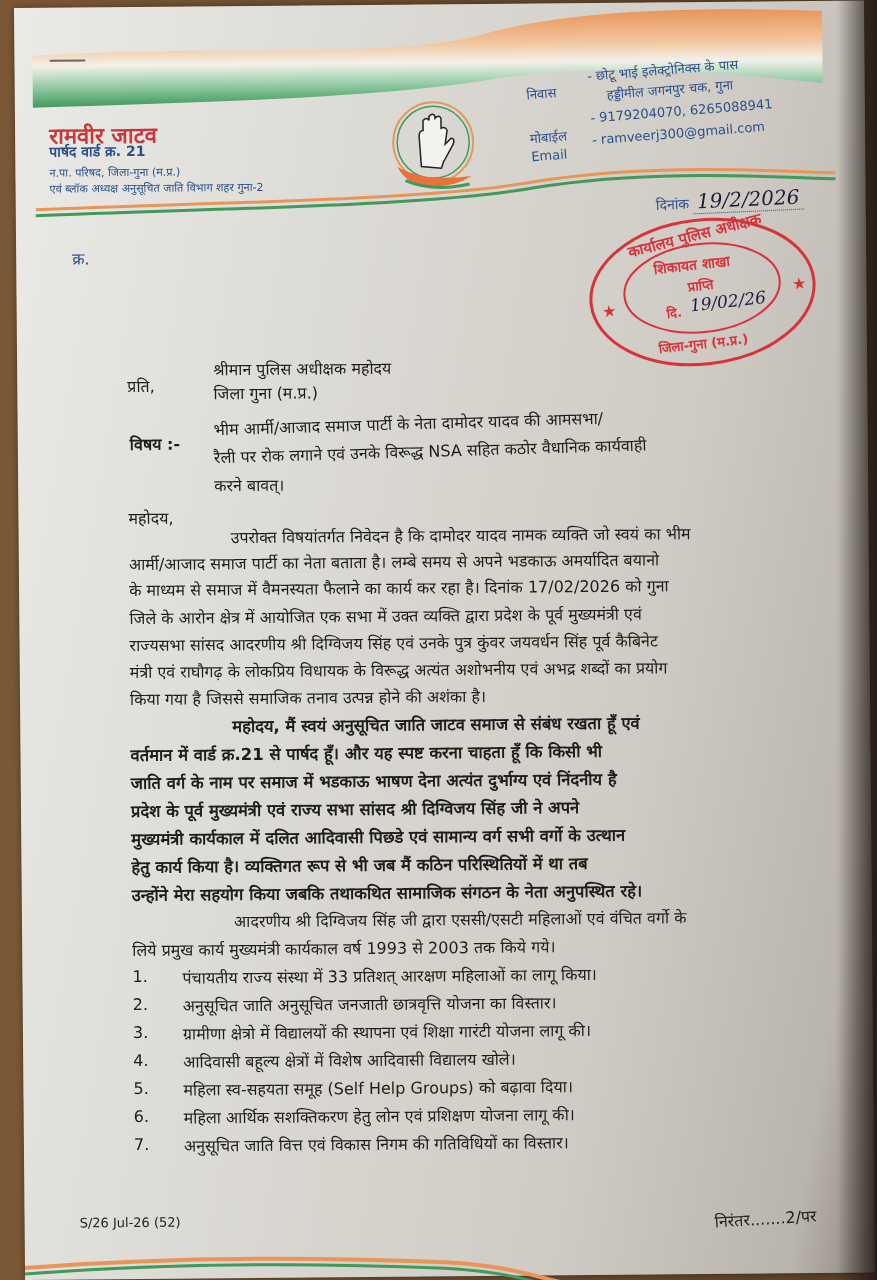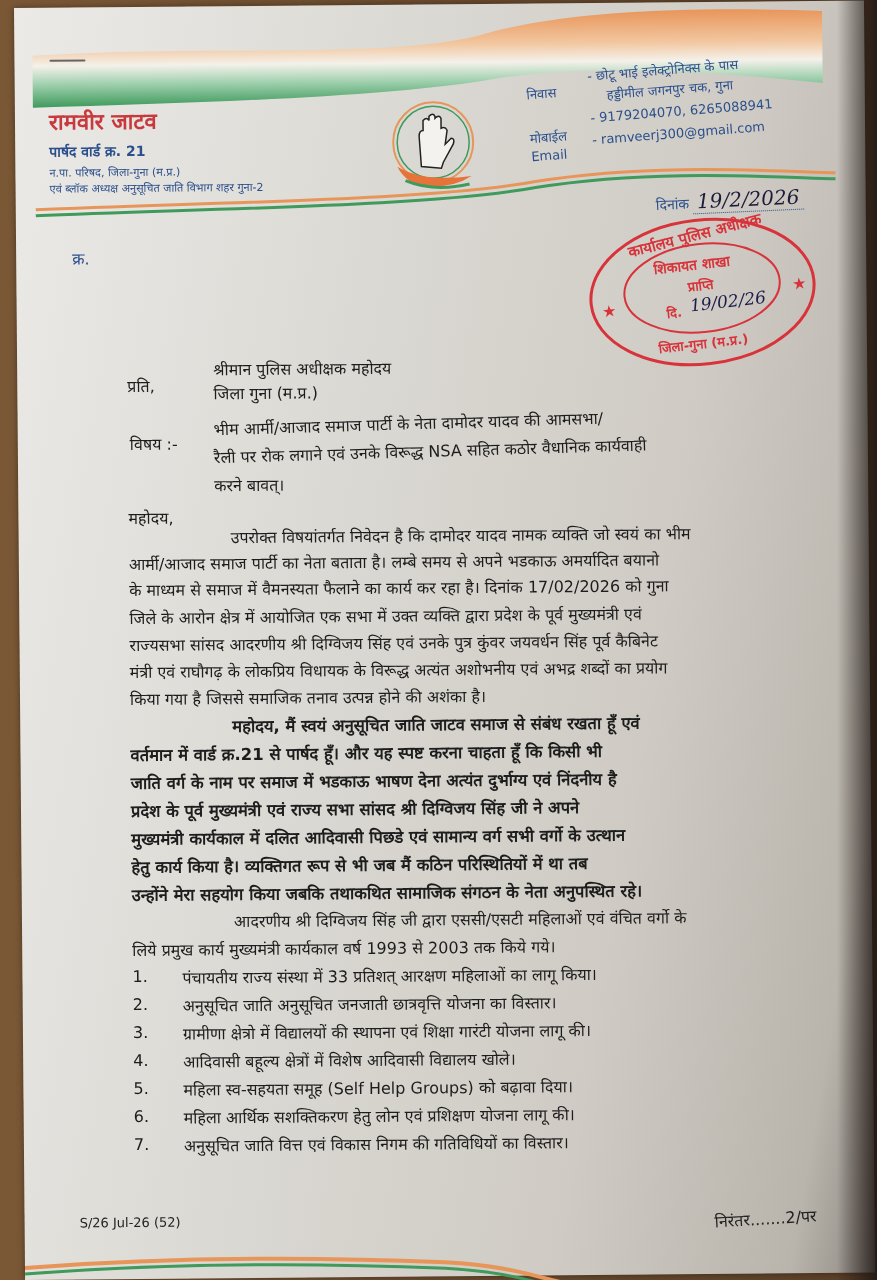--- a/index.html
+++ b/index.html
@@ -24,21 +24,21 @@
     position: absolute; right: 0; top: 0; width: 40px; height: 1280px;
     background: linear-gradient(90deg, rgba(40,30,25,0) 0%, rgba(30,22,18,0.85) 100%);
   }
   
   .band-svg { position: absolute; left: 0; top: 0; }
   .staple {
     position: absolute; left: 35px; top: 52px; width: 36px; height: 2px;
     background: #666; border-radius: 1px;
   }
   .lh-name {
-    position: absolute; left: 34px; top: 98px;
+    position: absolute; left: 34px; top: 112px;
     font-family: "DejaVu Sans", sans-serif; font-weight: bold;
     font-size: 22px; color: #c8393d;
   }
   .lh-post {
     position: absolute; left: 34px; top: 134px;
     font-size: 14px; color: #2b4f8c; font-weight: bold; text-align: right;
   }
   .lh-sub1 {
     position: absolute; left: 34px; top: 157px; font-size: 11px; color: #2b4f8c;
   }
@@ -135,21 +135,21 @@
     <div class="stamp-text" style="left:104px;top:62px;font-size:13px;">प्राप्ति</div>
     <div class="stamp-text" style="left:80px;top:86px;font-size:13px;">दि.</div>
     <div class="stamp-hand" style="left:104px;top:80px;">19/02/26</div>
     <div class="stamp-text" style="left:68px;top:120px;font-size:13px;">जिला-गुना (म.प्र.)</div>
   </div>
 
   <div class="t" style="left:110px;top:328px;margin-top:40px;">प्रति,</div>
   <div class="t" style="left:196px;top:352px;">श्रीमान पुलिस अधीक्षक महोदय</div>
   <div class="t" style="left:196px;top:376px;">जिला गुना (म.प्र.)</div>
 
-  <div class="t" style="left:112px;top:426px;">विषय :-</div>
+  <div class="t" style="left:112px;top:426px;font-weight:bold;">विषय :-</div>
   <div class="t" style="left:196px;top:412px;transform:rotate(-1.2deg);transform-origin:left;">भीम आर्मी/आजाद समाज पार्टी के नेता दामोदर यादव की आमसभा/</div>
   <div class="t" style="left:196px;top:440px;transform:rotate(-1.2deg);transform-origin:left;">रैली पर रोक लगाने एवं उनके विरूद्ध NSA सहित कठोर वैधानिक कार्यवाही</div>
   <div class="t" style="left:196px;top:468px;">करने बावत्।</div>
 
   <div class="t" style="left:110px;top:500px;">महोदय,</div>
 
   <div class="t" style="left:212px;top:520px;">उपरोक्त विषयांतर्गत निवेदन है कि दामोदर यादव नामक व्यक्ति जो स्वयं का भीम</div>
   <div class="t" style="left:110px;top:546px;">आर्मी/आजाद समाज पार्टी का नेता बताता है। लम्बे समय से अपने भडकाऊ अमर्यादित बयानो</div>
   <div class="t" style="left:110px;top:572px;">के माध्यम से समाज में वैमनस्यता फैलाने का कार्य कर रहा है। दिनांक 17/02/2026 को गुना</div>
   <div class="t" style="left:110px;top:600px;">जिले के आरोन क्षेत्र में आयोजित एक सभा में उक्त व्यक्ति द्वारा प्रदेश के पूर्व मुख्यमंत्री एवं</div>

